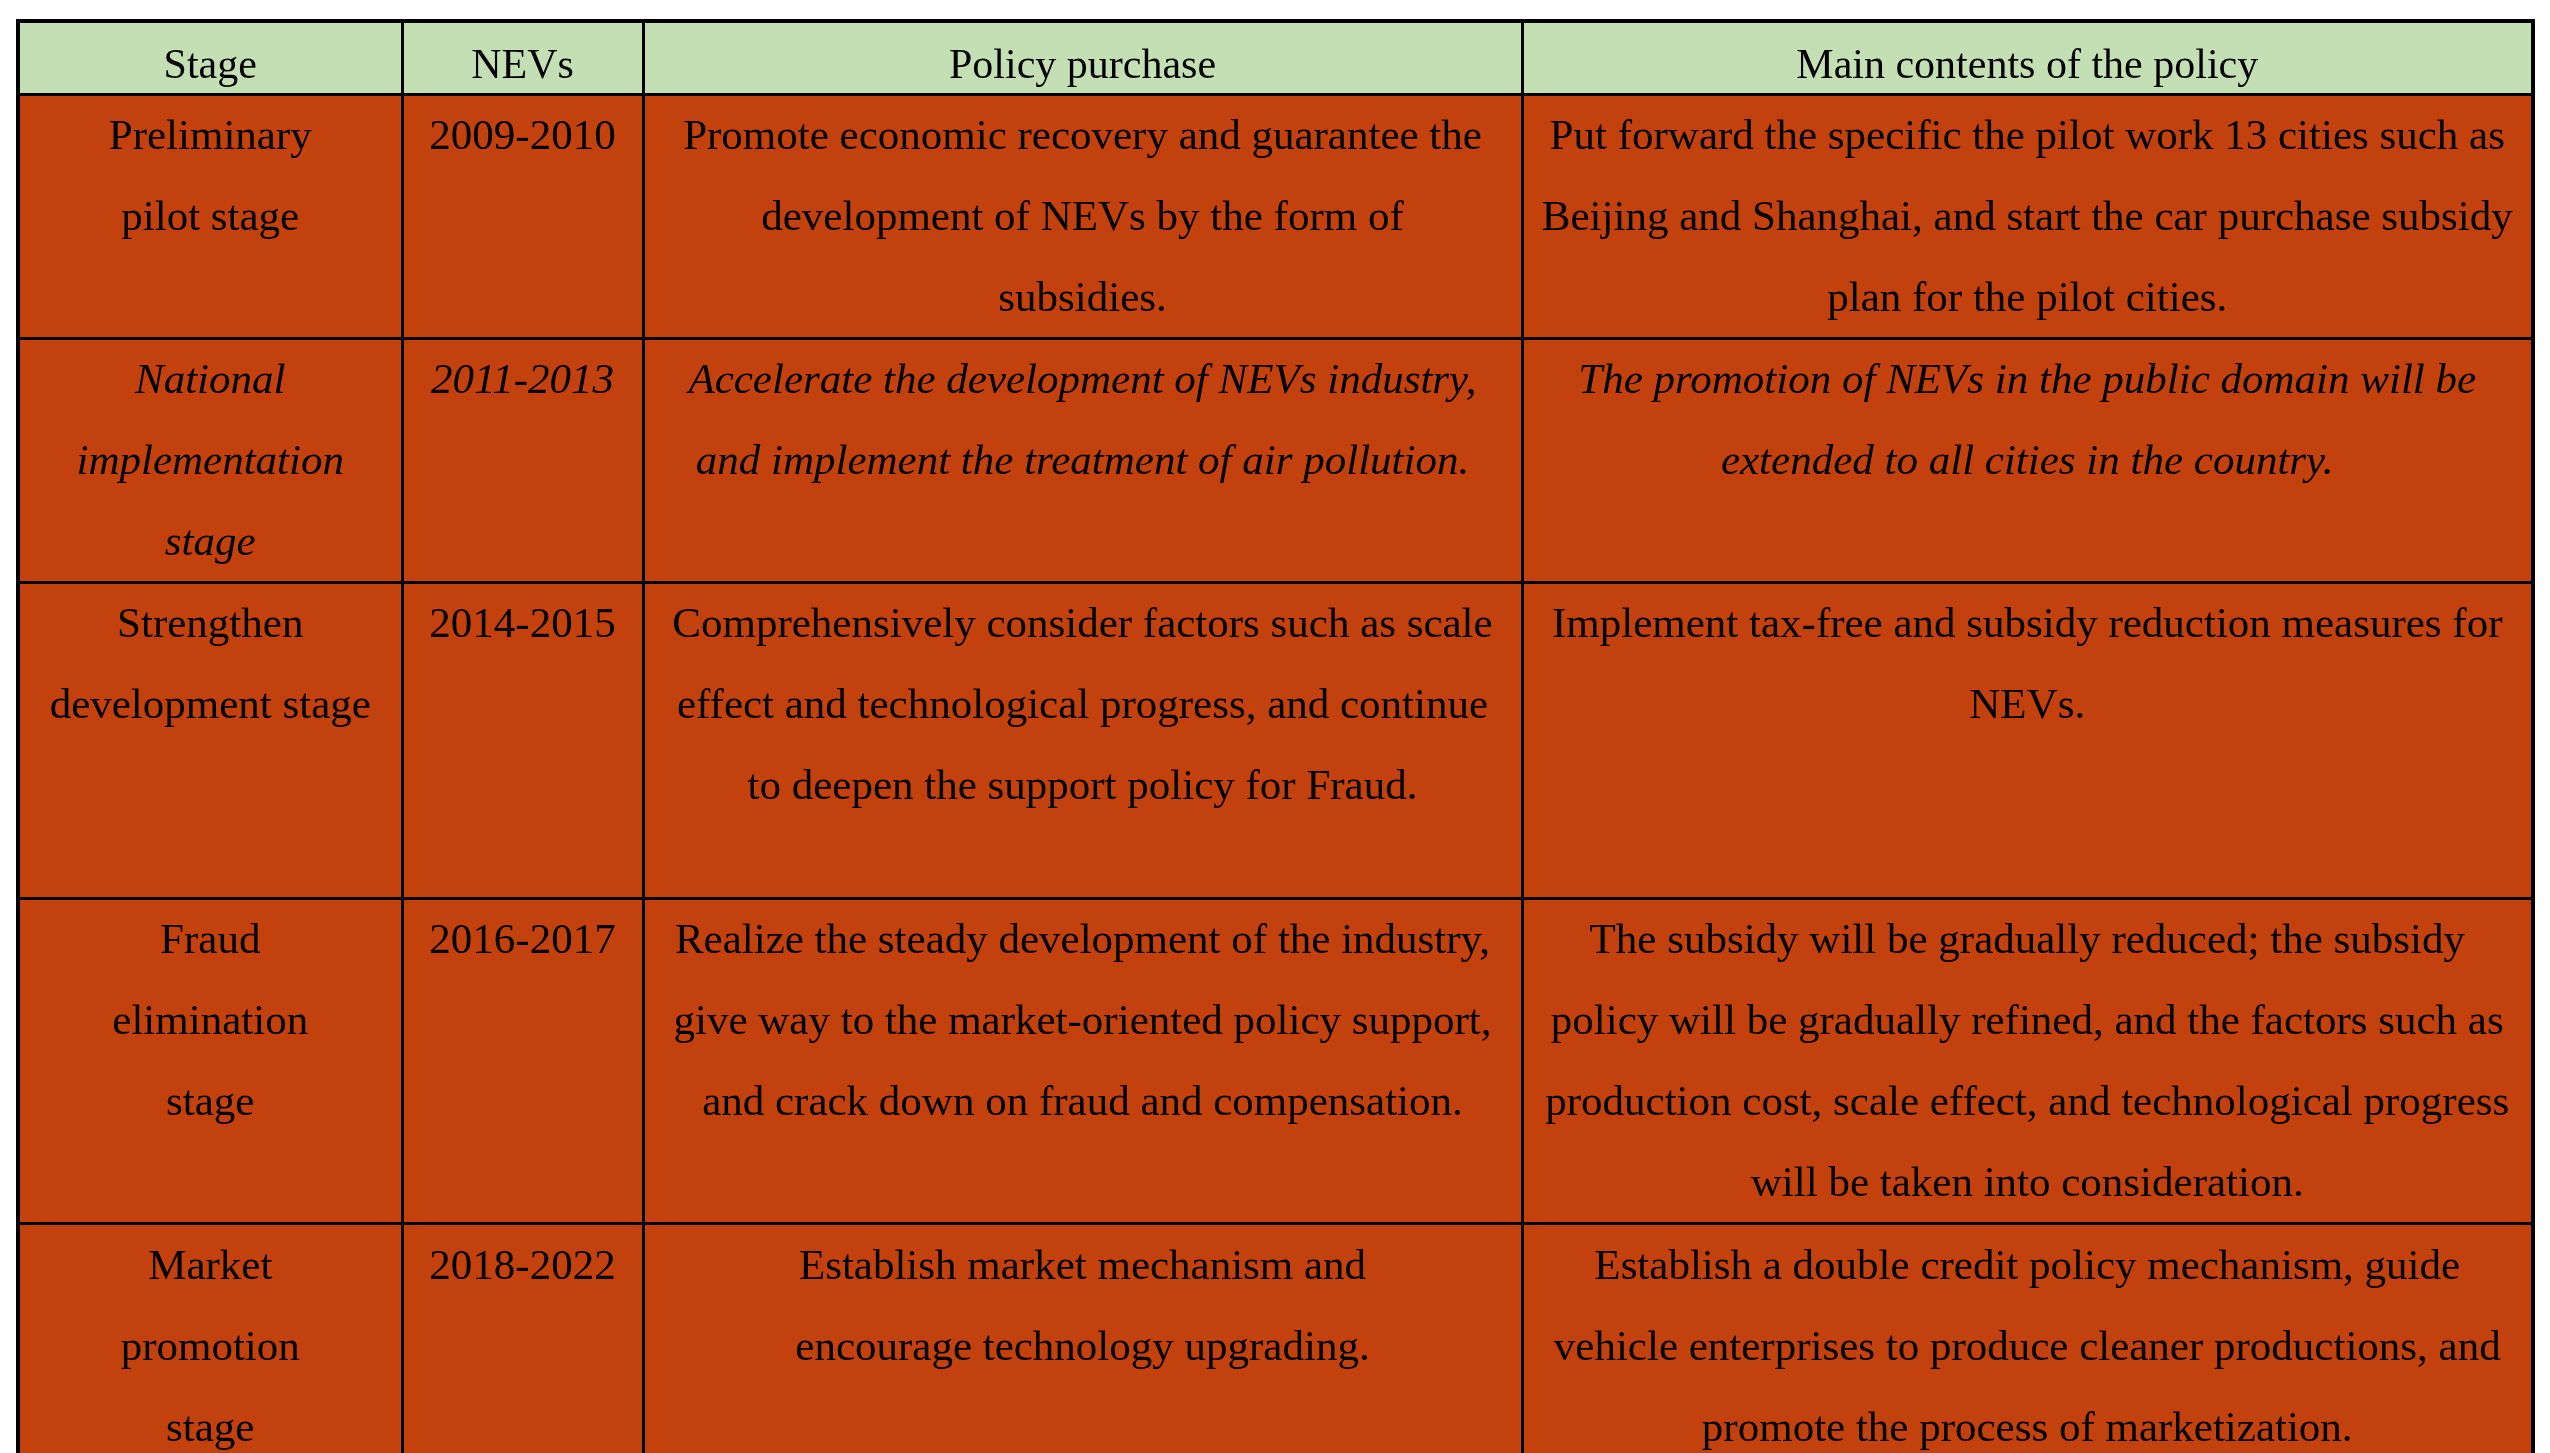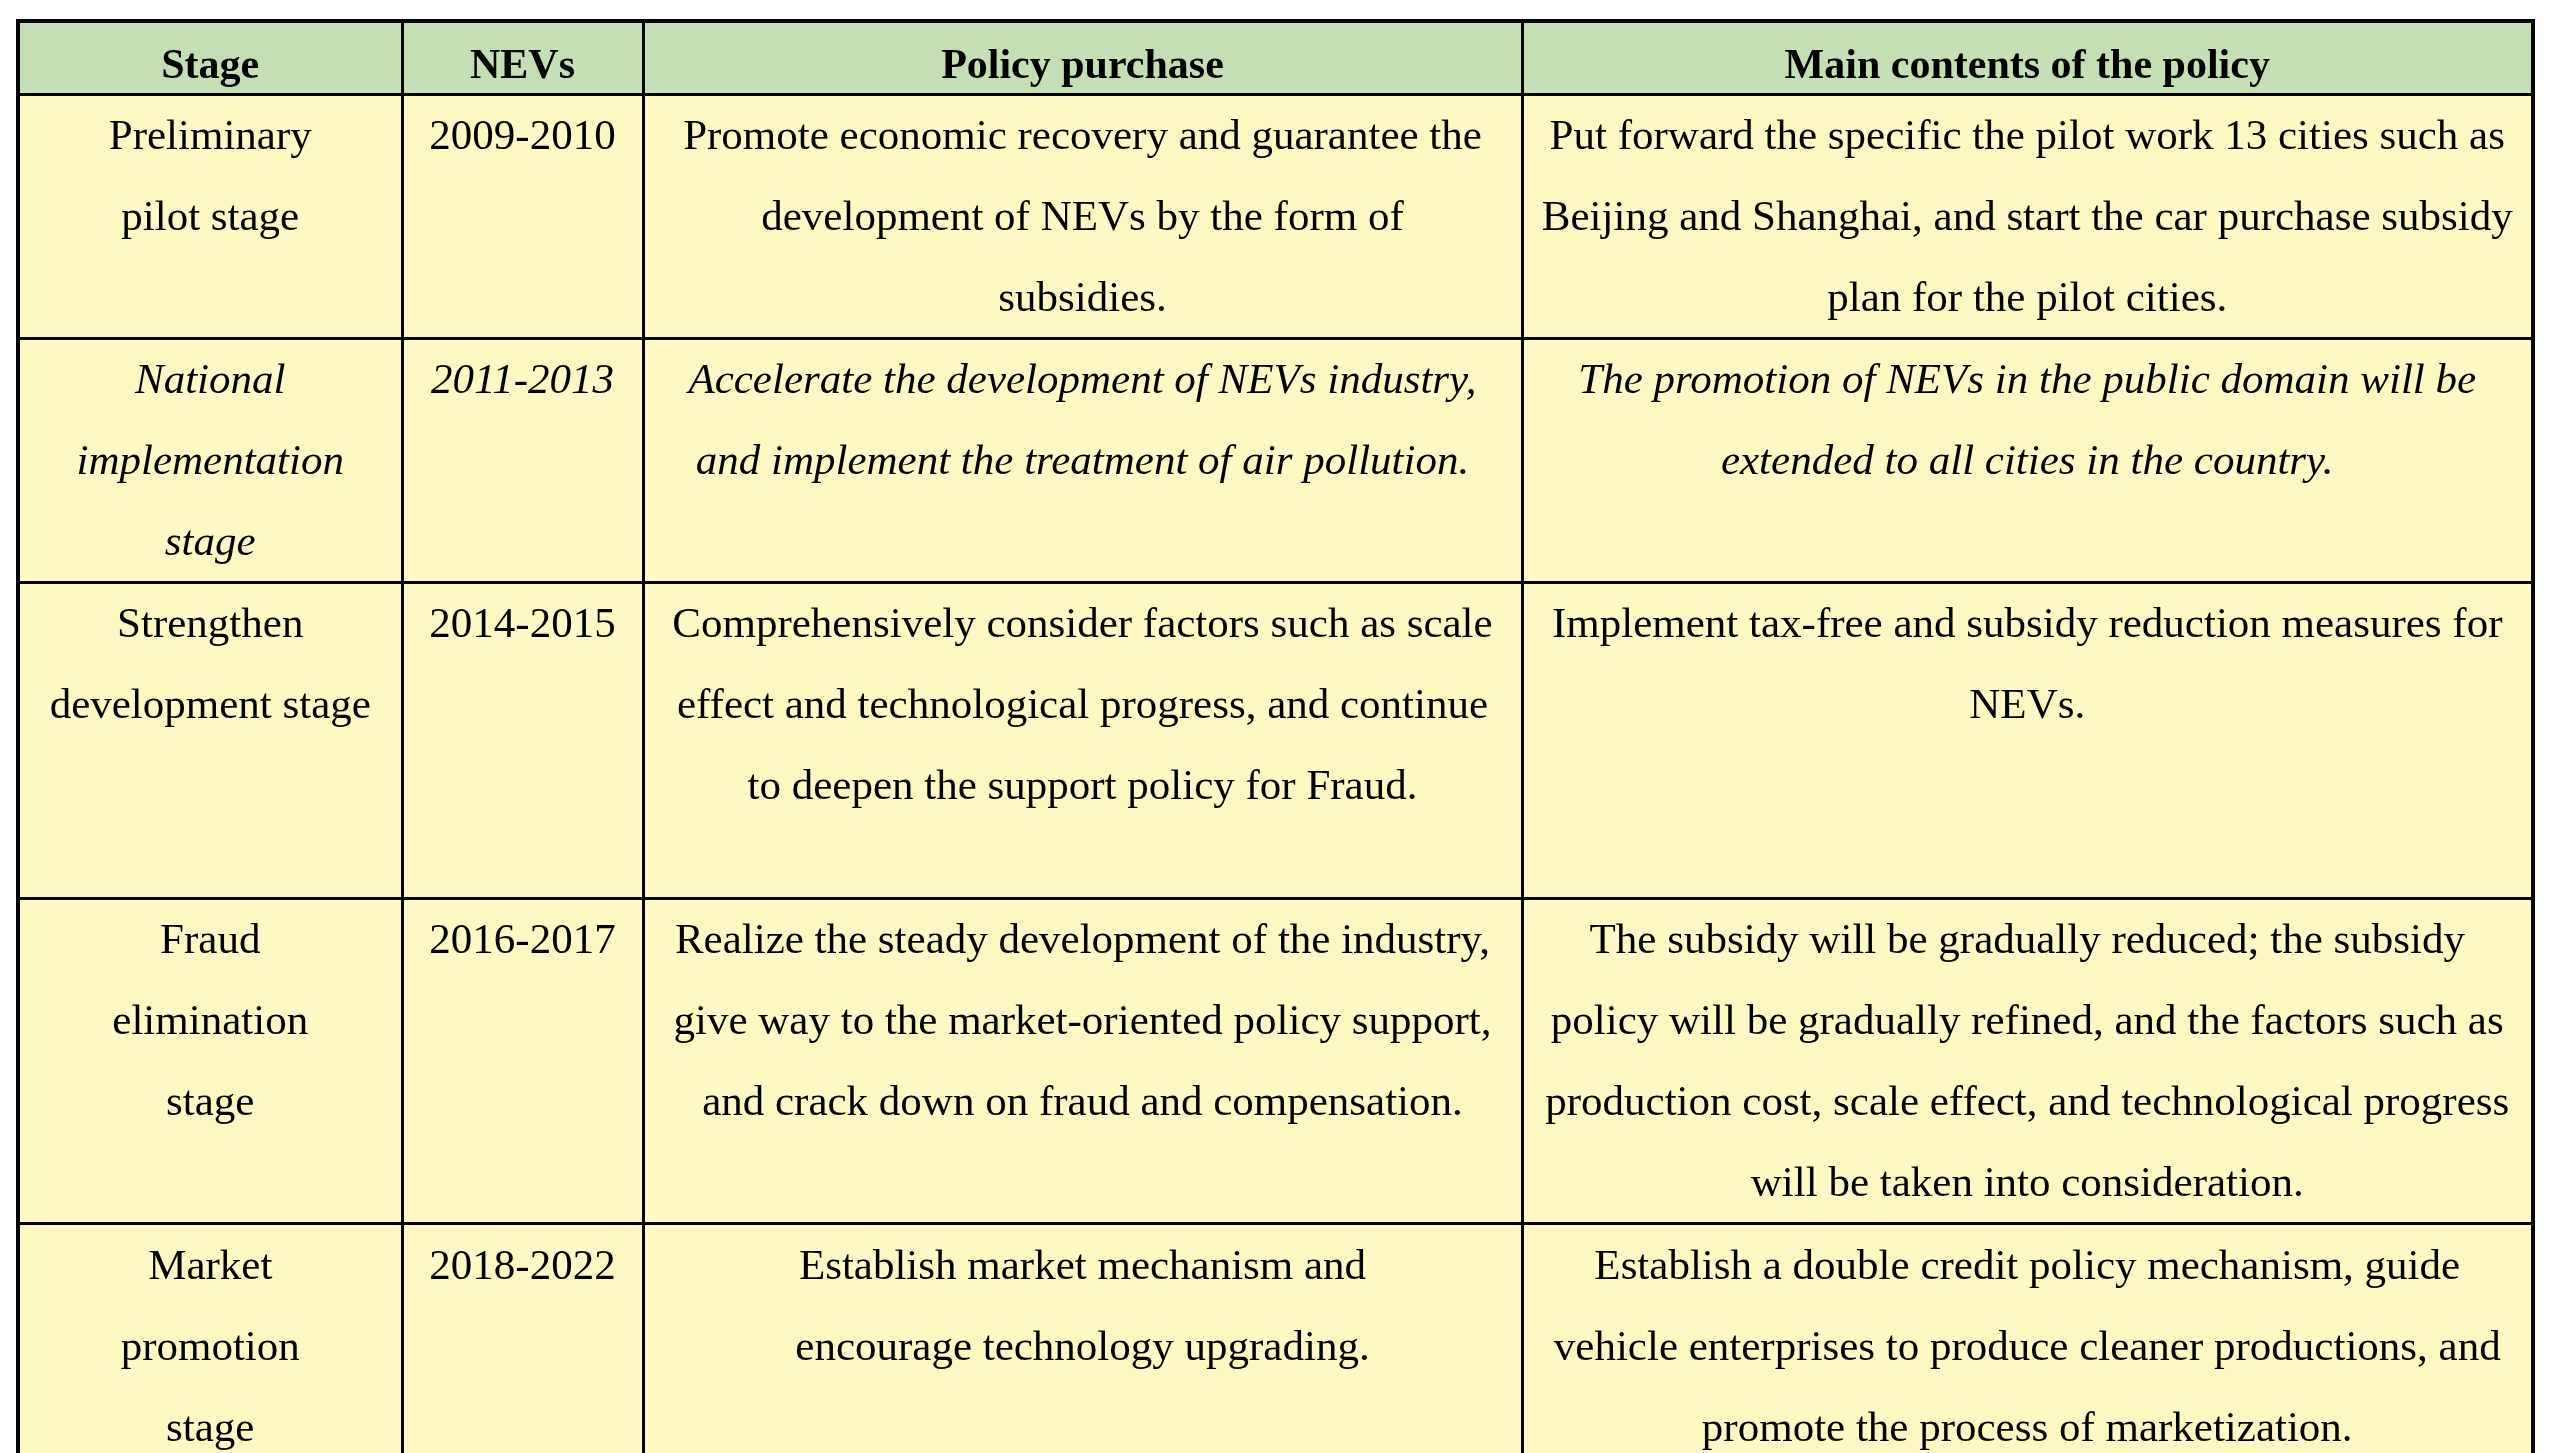--- a/index.html
+++ b/index.html
@@ -14,29 +14,29 @@
     border:4.4px solid #000;
   }
   table.policy th, table.policy td {
     border:3.5px solid #000;
     text-align:center;
     padding:0 12.3px;
     overflow:hidden;
   }
   table.policy th {
     background:#C5DFB4;
-    font-weight:bold;
+    font-weight:normal;
     font-size:42px;
     vertical-align:bottom;
     line-height:49px;
     padding-bottom:3.5px;
     height:66px;
   }
   table.policy td {
-    background:#fef9c3;
+    background:#c2410c;
     font-size:43px;
     line-height:81px;
     vertical-align:top;
     padding-top:0;
   }
   col.c1 { width:384px; }
   col.c2 { width:241px; }
   col.c3 { width:879px; }
   col.c4 { width:1011px; }
   tr.r1 { height:235px; }

